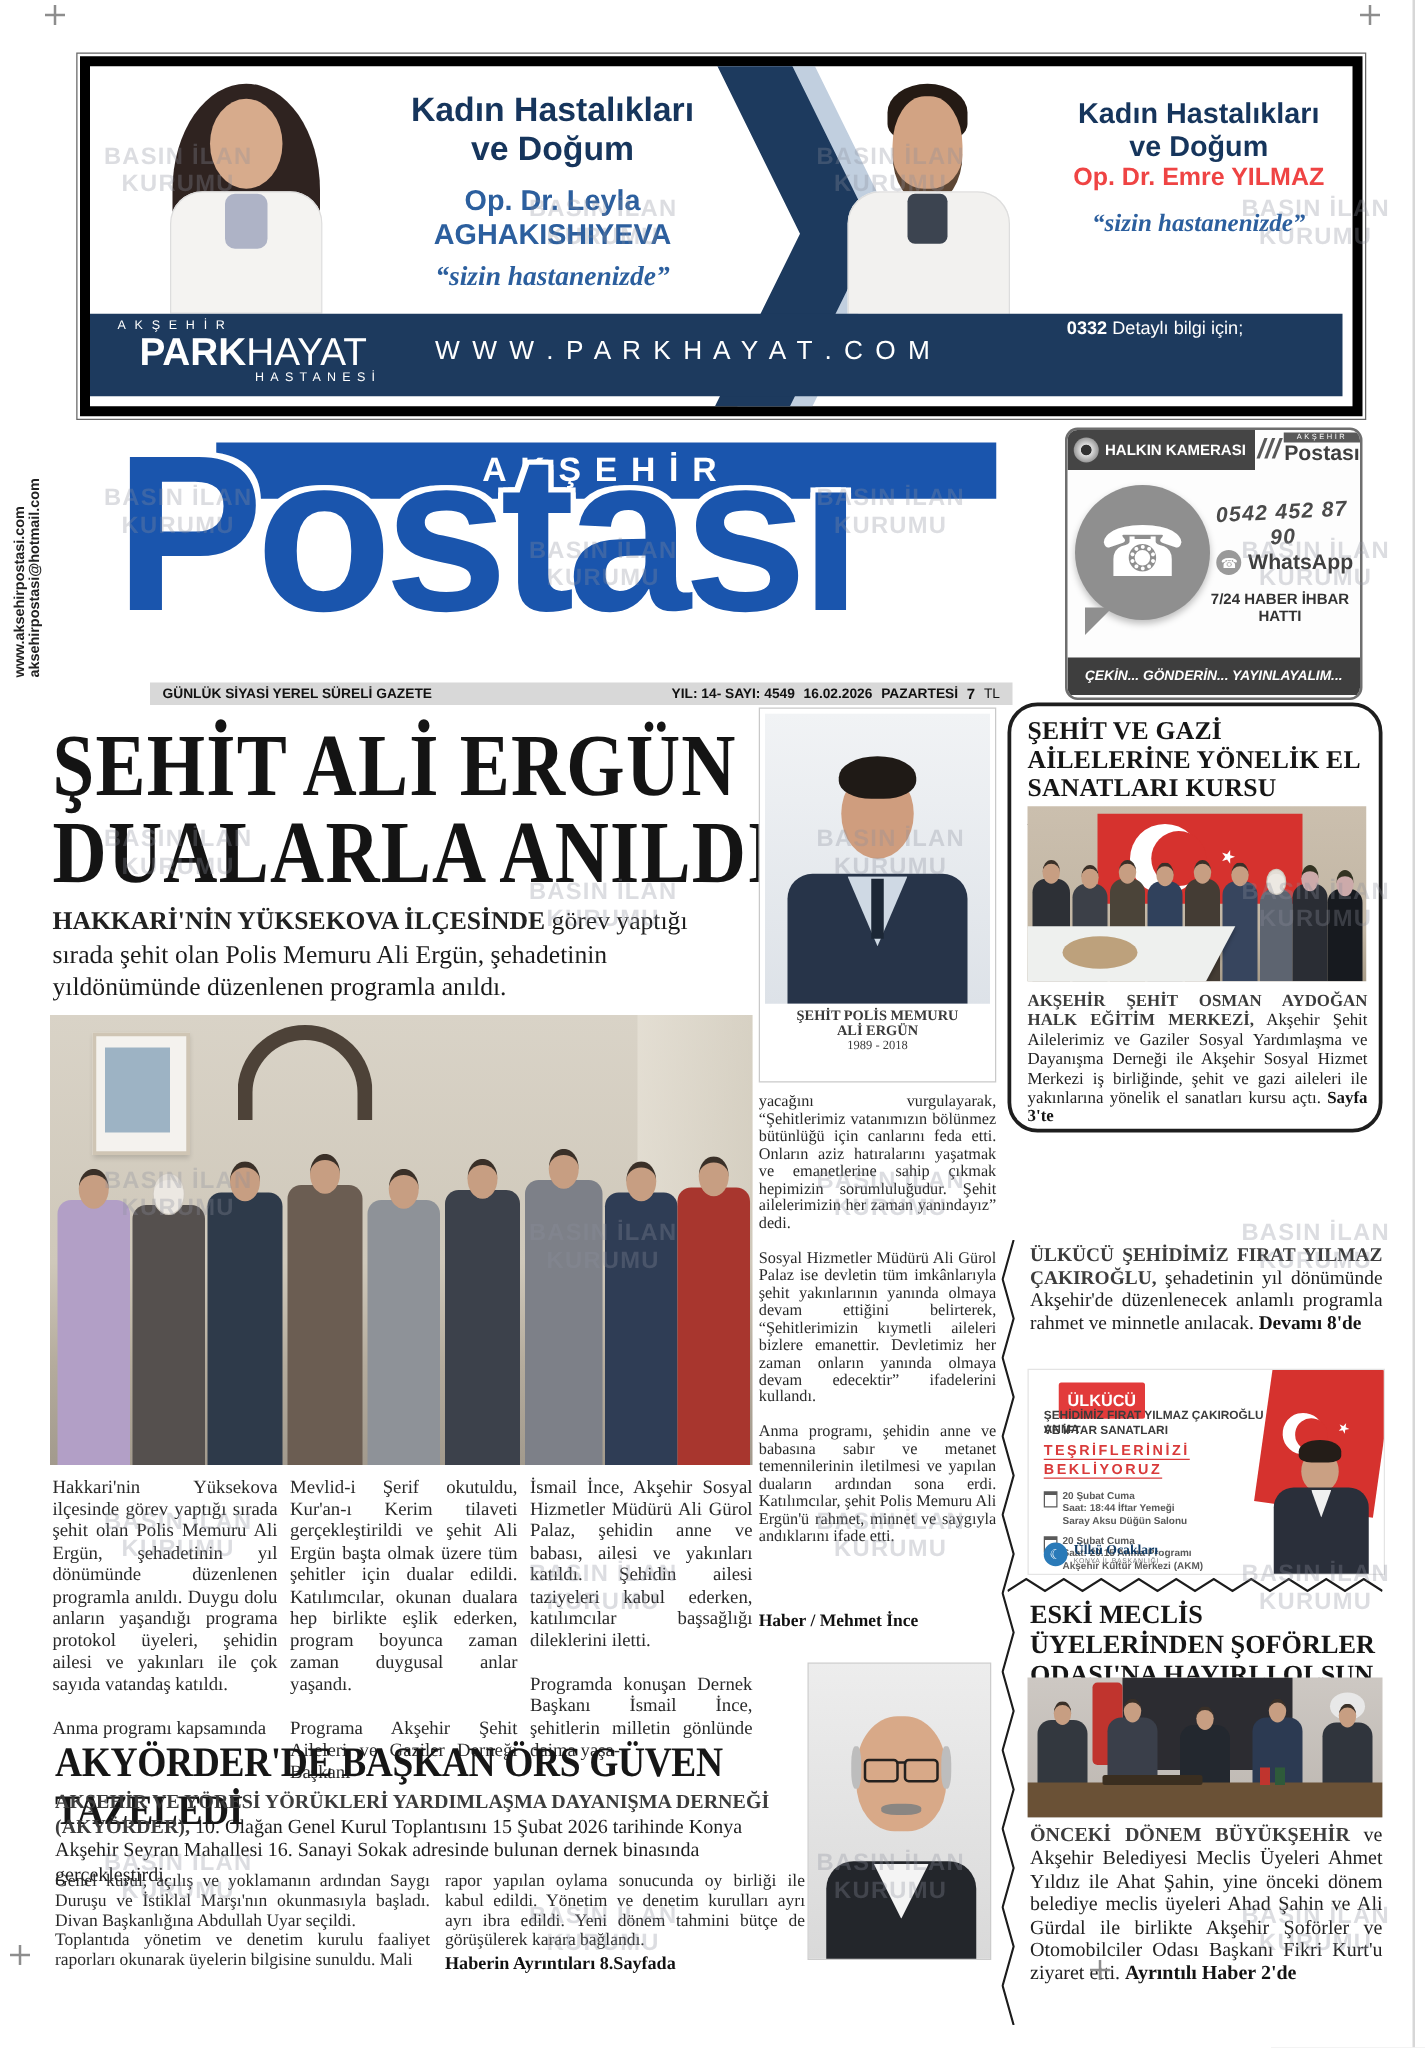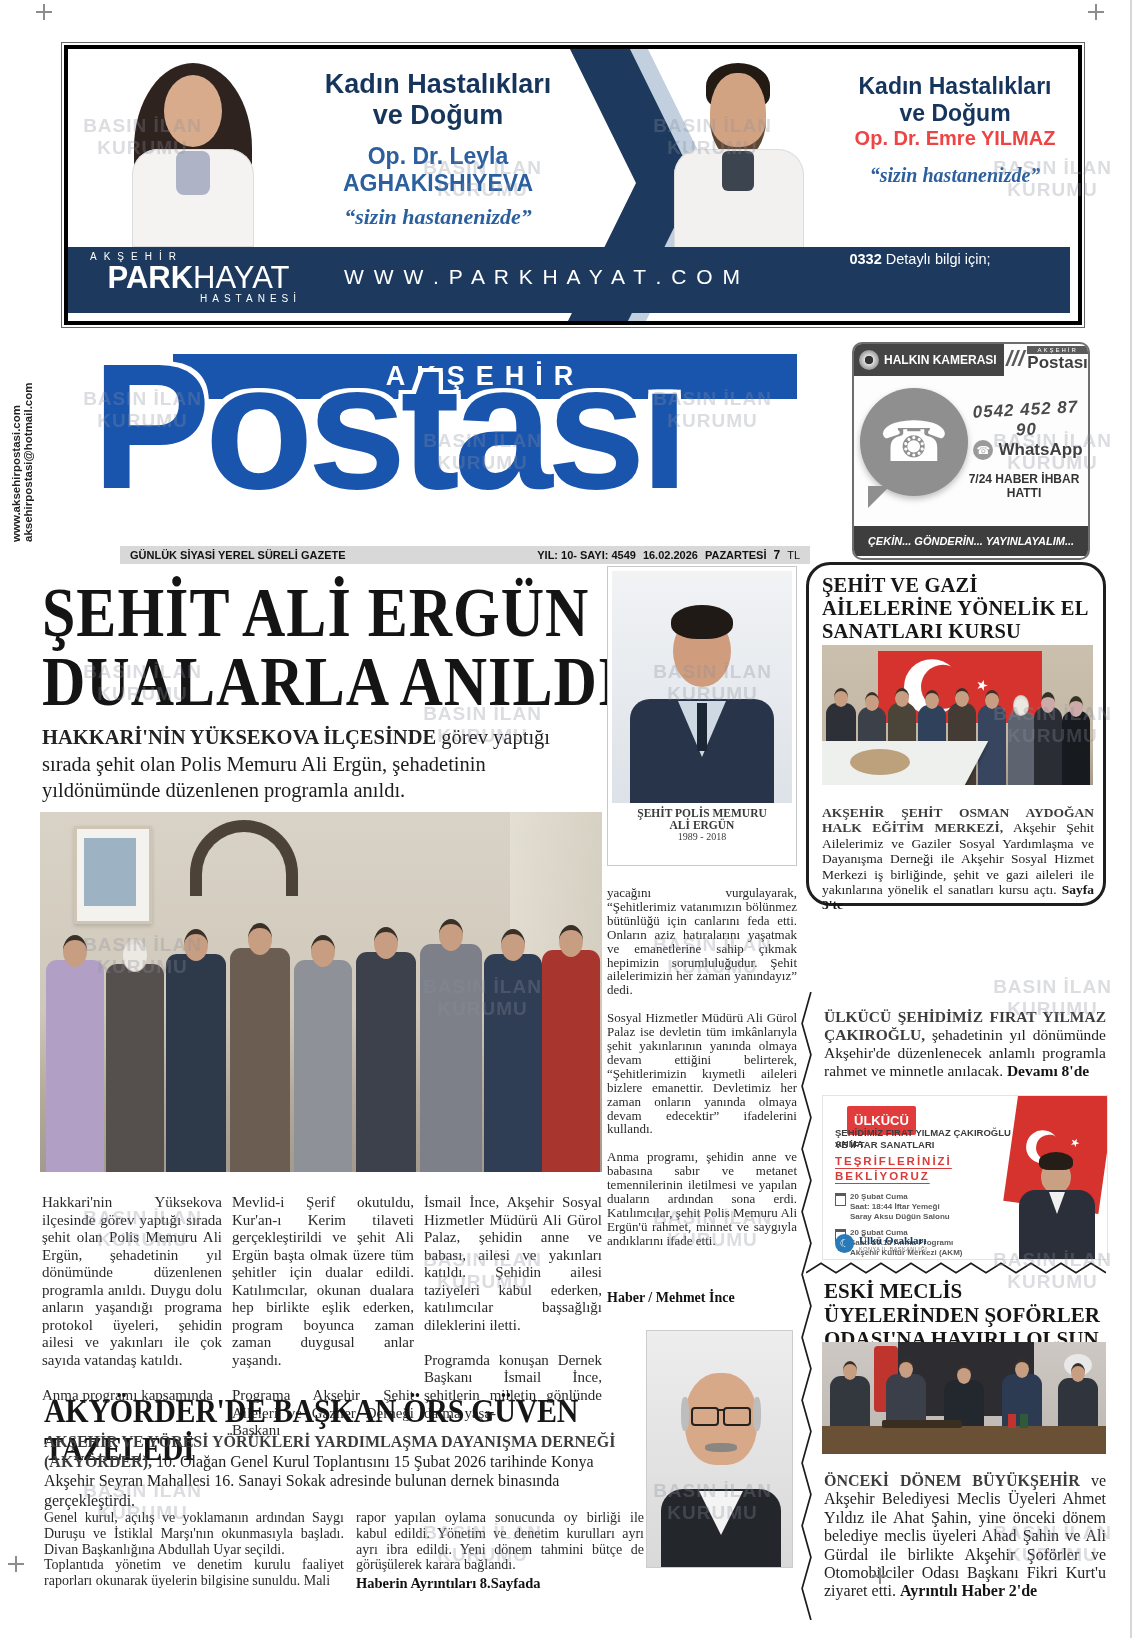--- a/index.html
+++ b/index.html
@@ -1,21 +1,21 @@
 <!DOCTYPE html>
 <html><head>
 <meta charset="utf-8">
 <style>
   html,body{margin:0;padding:0;background:#e9e9e9;}
   #page{position:relative;width:1140px;height:1638px;margin:0 auto;background:#ffffff;overflow:hidden;
         font-family:"Liberation Sans","DejaVu Sans",sans-serif;color:#1a1a1a;}
   .abs{position:absolute;}
   .serif{font-family:"Liberation Serif","DejaVu Serif",serif;}
   .pre{white-space:pre-line;}
-  .just{text-align:justify;margin-top:12px;}
+  .just{text-align:justify;}
   .ctr{text-align:center;}
   .b{font-weight:bold;}
   
   #wmlayer{position:absolute;inset:0;display:grid;grid-template-columns:repeat(4,1fr);grid-template-rows:repeat(6,1fr);
            pointer-events:none;z-index:40;}
   #wmlayer span{display:flex;align-items:center;justify-content:center;white-space:pre-line;text-align:center;
            font-weight:bold;font-size:19px;line-height:1.15;color:rgba(138,144,154,0.30);letter-spacing:1px;}
   #wmlayer span:nth-child(even){transform:translate(55px,42px);}
   
   .mark{position:absolute;width:16px;height:16px;z-index:45;}
@@ -47,21 +47,21 @@
 <body>
 
 <div id="page">
 
   <div class="mark" style="left:36px;top:4px;"></div>
   <div class="mark" style="left:1088px;top:4px;"></div>
   <div class="mark" style="left:8px;top:1556px;"></div>
   <div class="mark" style="left:872px;top:1568px;"></div>
   <div class="abs" style="left:1130px;top:0;width:2px;height:1638px;background:#d7d7d7;"></div>
 
-  <div class="abs" style="left:64px;top:45px;width:1010px;height:272px;background:#fff;border:4px solid #000000;outline:1px solid #666;outline-offset:2px;overflow:hidden;">
+  <div class="abs" style="left:64px;top:45px;width:1010px;height:272px;background:#fff;border:8px solid #000000;outline:1px solid #666;outline-offset:2px;overflow:hidden;">
 
     <div class="abs" style="left:14px;top:8px;width:215px;height:190px;overflow:hidden;">
       <div class="abs" style="left:52px;top:6px;width:118px;height:170px;background:#2f2320;border-radius:50% 50% 40% 40%;"></div>
       <div class="abs" style="left:82px;top:18px;width:58px;height:72px;background:#d7ab8c;border-radius:50%;"></div>
       <div class="abs" style="left:50px;top:92px;width:122px;height:98px;background:#f4f3f1;border-radius:26px 26px 0 0;box-shadow:inset 0 0 0 1px #ddd;"></div>
       <div class="abs" style="left:94px;top:94px;width:34px;height:44px;background:#aeb3c6;border-radius:8px;"></div>
     </div>
 
     <div class="abs ctr" style="left:236px;top:20px;width:268px;">
       <div class="pre b" style="font-size:27px;line-height:1.15;color:#16355c;">Kadın Hastalıkları
@@ -142,21 +142,21 @@
     </div>
     <div class="abs ctr b" style="left:108px;top:128px;width:124px;font-size:12px;color:#333;line-height:1.2;">7/24 HABER İHBAR HATTI</div>
     <div class="abs ctr" style="left:0;top:182px;width:234px;height:30px;background:#3e3e3e;display:flex;align-items:center;justify-content:center;">
       <span class="b" style="color:#fff;font-size:11px;font-style:italic;">ÇEKİN... GÖNDERİN... YAYINLAYALIM...</span>
     </div>
   </div>
 
   <div class="abs" style="left:120px;top:546px;width:690px;height:18px;background:#d8d8d8;display:flex;align-items:center;justify-content:space-between;padding:0 10px;box-sizing:border-box;">
     <span class="b" style="font-size:11px;color:#111;">GÜNLÜK SİYASİ YEREL SÜRELİ GAZETE</span>
     <span style="font-size:11px;color:#111;display:flex;gap:7px;align-items:center;">
-      <span style="font-weight:600;">YIL: 10- SAYI: 4549</span>
+      <span style="font-weight:600;">YIL: 14- SAYI: 4549</span>
       <span class="b" style="font-weight:900;">16.02.2026</span>
       <span class="b" style="font-weight:900;">PAZARTESİ</span>
       <span class="b" style="font-weight:900;font-size:12px;">7</span>
       <span>TL</span>
     </span>
   </div>
 
   <div class="abs headline-main pre" style="left:42px;top:578px;width:590px;">ŞEHİT ALİ ERGÜN
 DUALARLA ANILDI</div>
 

